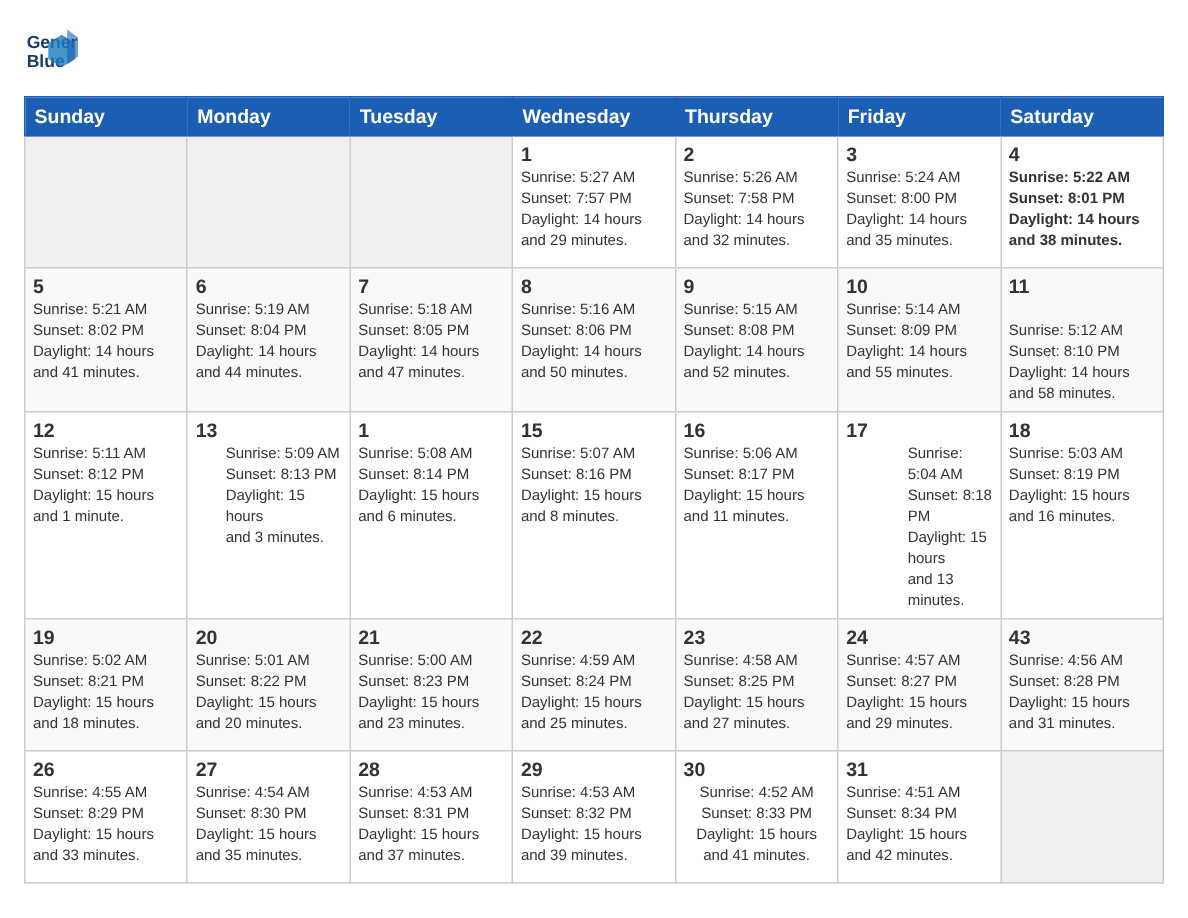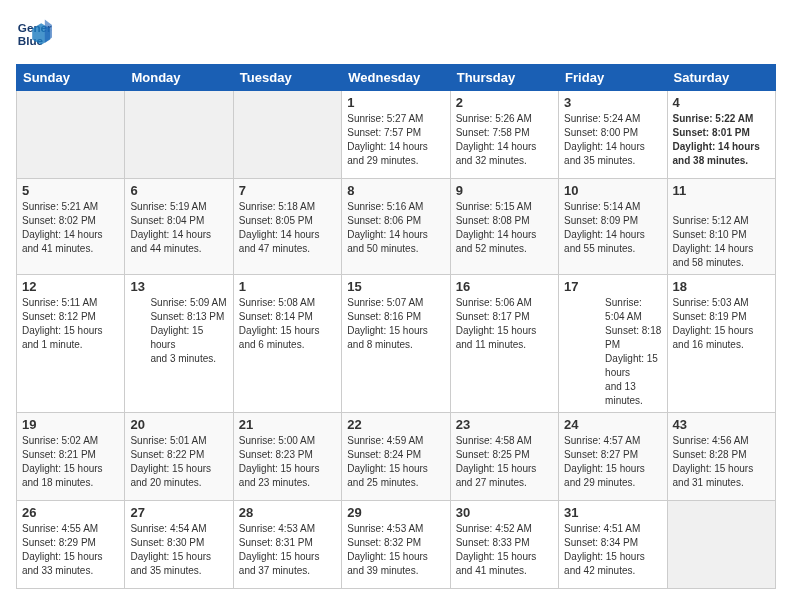--- a/index.html
+++ b/index.html
@@ -322,21 +322,21 @@
         </td>
         <td>
           <span class="day-number">29</span>
           <div class="day-info" style="white-space: pre-line;">Sunrise: 4:53 AM
 Sunset: 8:32 PM
 Daylight: 15 hours
 and 39 minutes.</div>
         </td>
         <td>
           <span class="day-number">30</span>
-          <div class="day-info" style="white-space: pre-line;">Sunrise: 4:52 AM
+          <div class="day-info" style="white-space: pre-line; text-align: center;">Sunrise: 4:52 AM
 Sunset: 8:33 PM
 Daylight: 15 hours
 and 41 minutes.</div>
         </td>
         <td>
           <span class="day-number">31</span>
           <div class="day-info" style="white-space: pre-line;">Sunrise: 4:51 AM
 Sunset: 8:34 PM
 Daylight: 15 hours
 and 42 minutes.</div>

